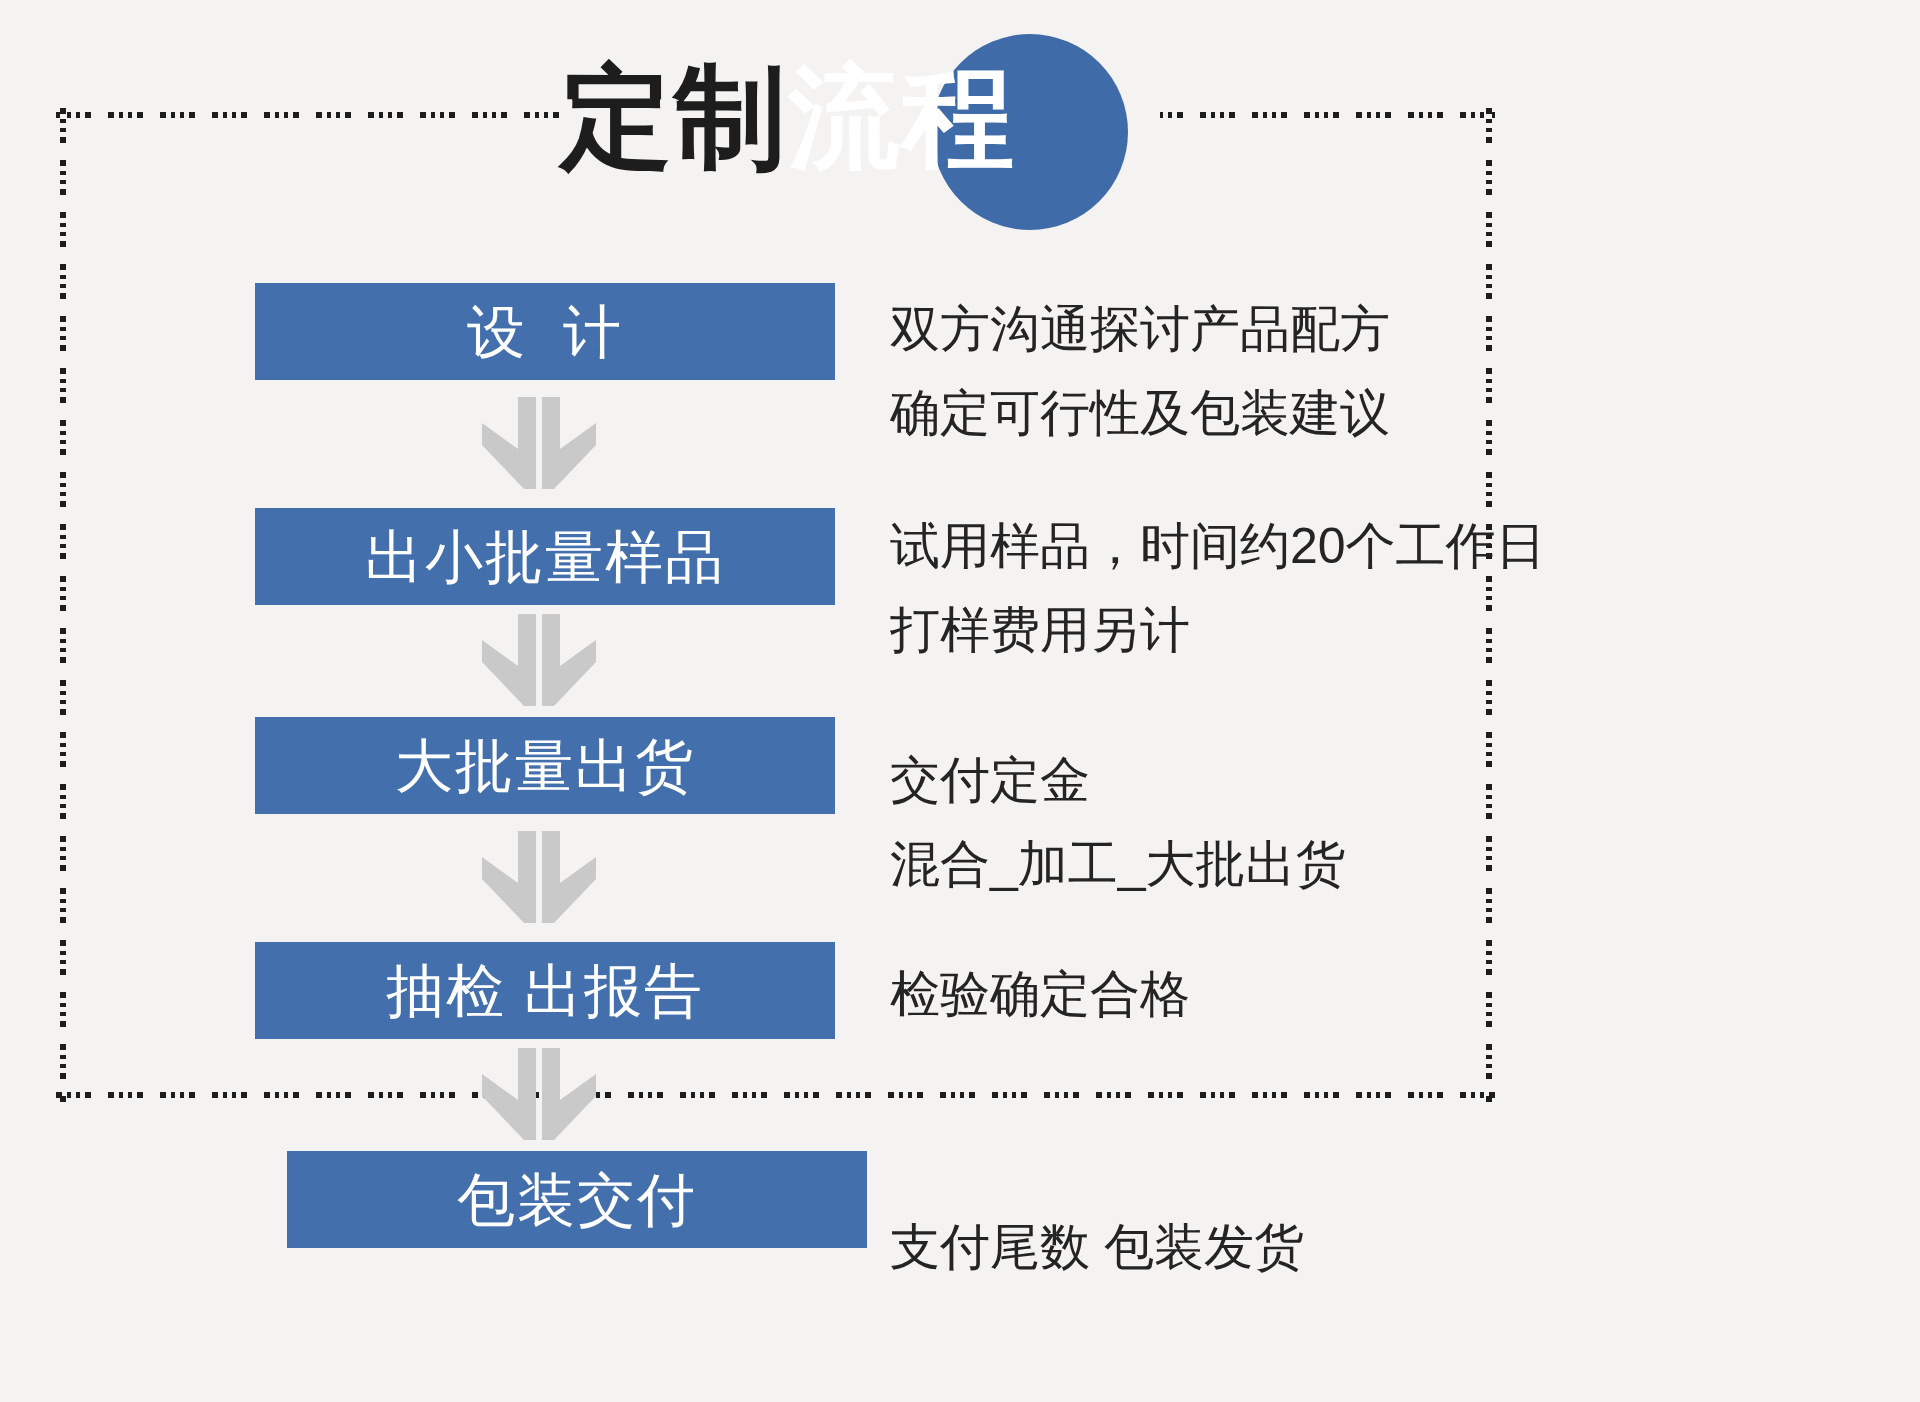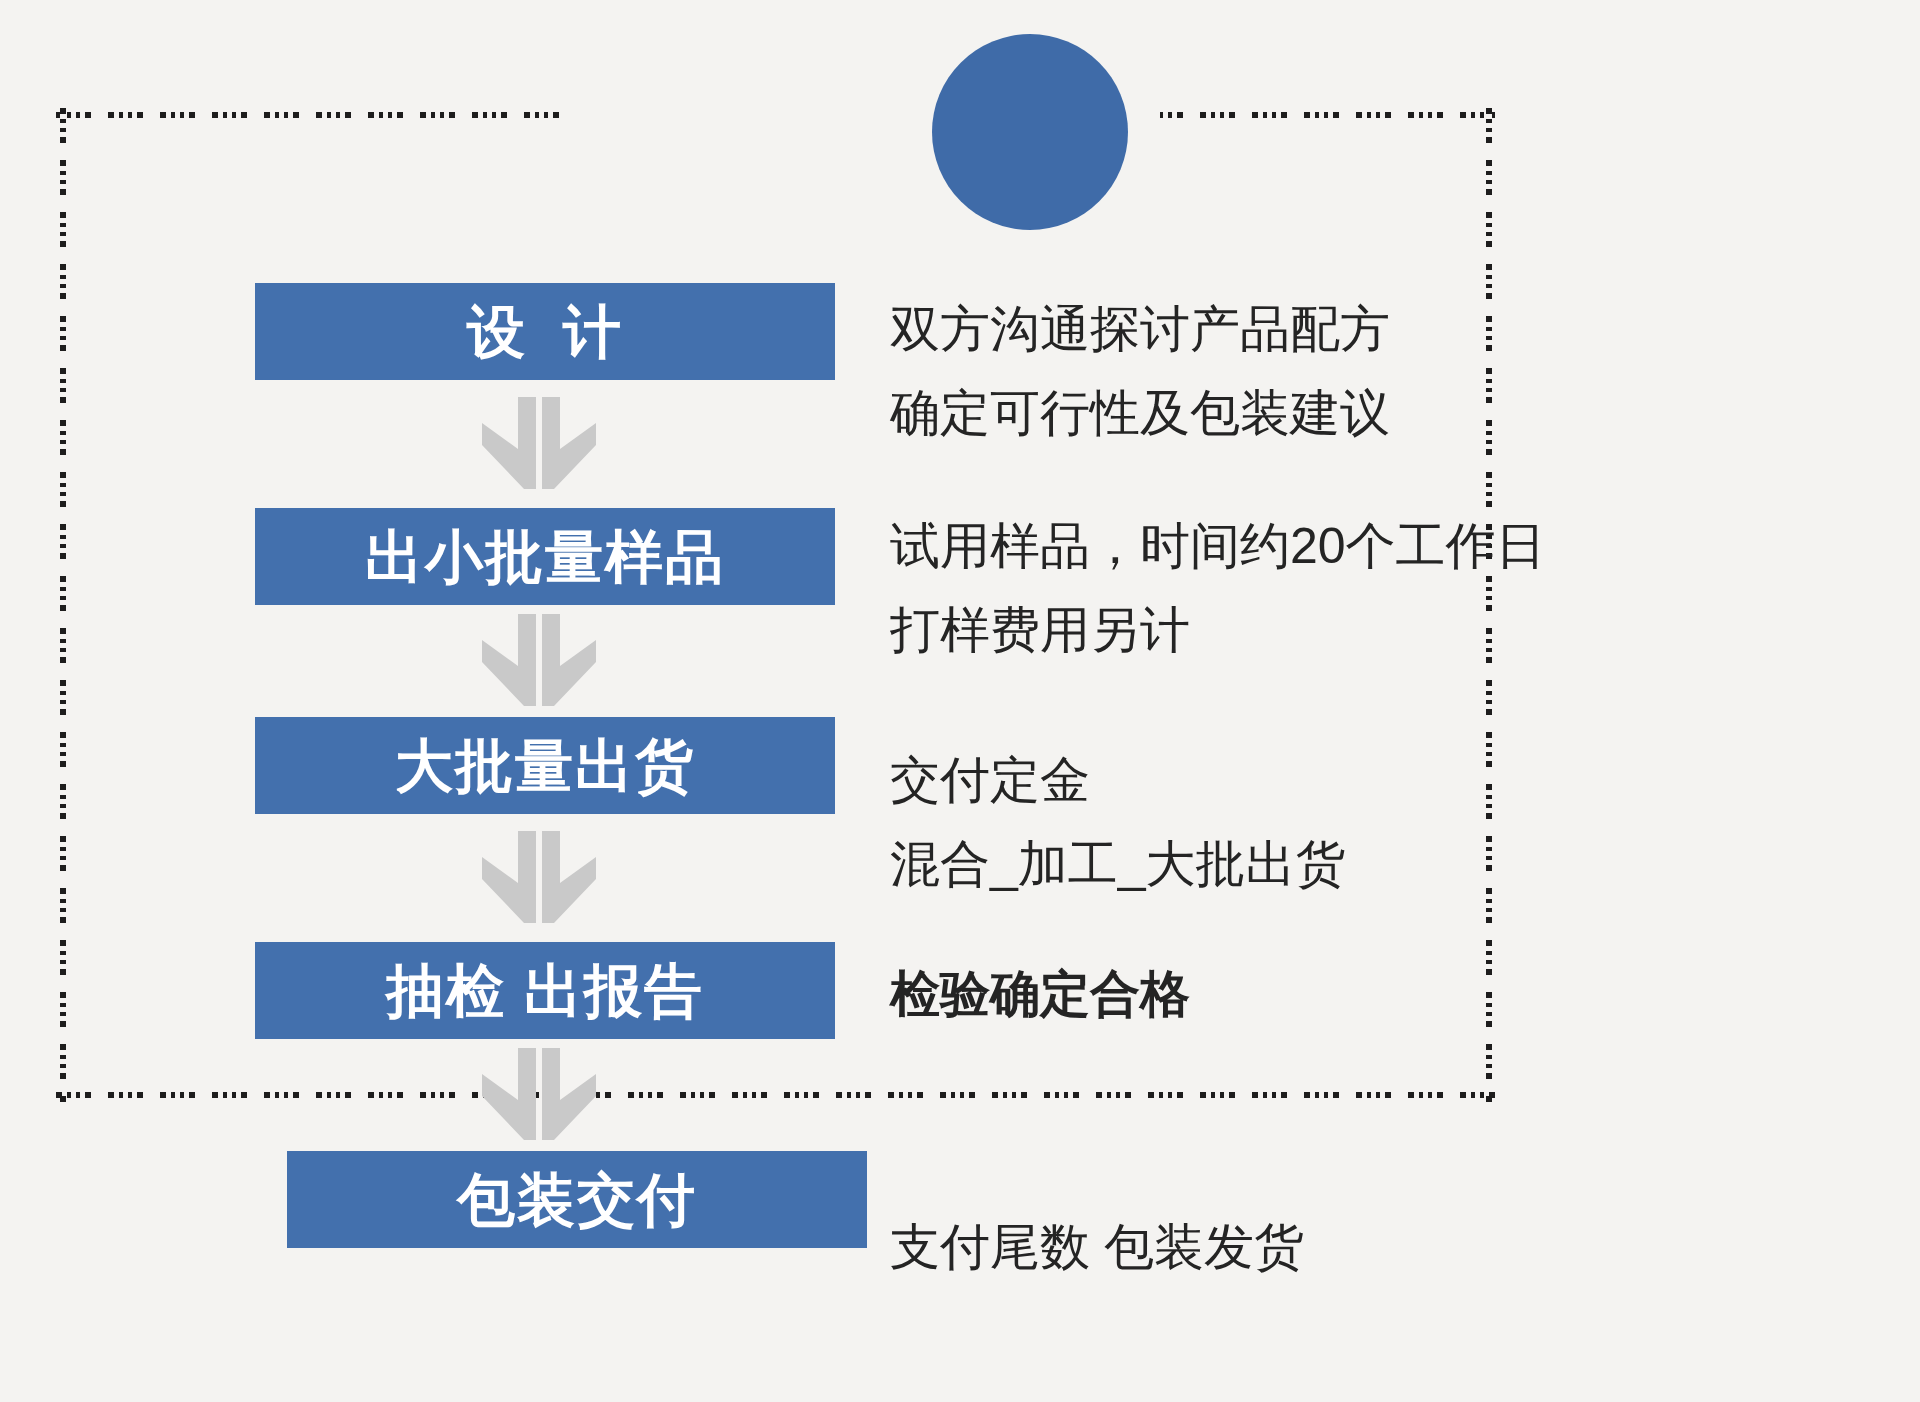--- a/index.html
+++ b/index.html
@@ -114,21 +114,21 @@
     width:580px;
     height:97px;
     background:#4370ad;
     display:flex;
     align-items:center;
     justify-content:center;
   }
   .step-box .label {
     color:#ffffff;
     font-size:58px;
-    font-weight:700;
+    font-weight:400;
     line-height:1;
     letter-spacing:2px;
     white-space:pre;
   }
 
   .step-desc {
     position:absolute;
     left:890px;
     width:960px;
     color:#242424;
@@ -155,20 +155,21 @@
   <div class="frame">
     <div class="frame-edge h top"></div>
     <div class="frame-edge h bottom"></div>
     <div class="frame-edge v left"></div>
     <div class="frame-edge v right"></div>
   </div>
   <div class="title-gap"></div>
 
   <div class="title-wrap">
     <div class="title-circle"></div>
+    <div class="title-text"><span class="title-a">定制</span><span class="title-b">流程</span></div>
   </div>
 
   <div class="flow">
 
     <div class="row" style="top:283px;">
       <div class="step-box" style="top:0;">
         <span class="label">设  计</span>
       </div>
       <div class="step-desc" style="top:4px;">双方沟通探讨产品配方
 确定可行性及包装建议</div>
@@ -208,21 +209,21 @@
       <svg viewBox="0 0 118 92" xmlns="http://www.w3.org/2000/svg" aria-hidden="true">
         <polygon points="38,0 38,52 2,26 2,48 44,92 56,92 56,0" fill="#c9c9c9"></polygon>
         <polygon points="80,0 80,52 116,26 116,48 74,92 62,92 62,0" fill="#c9c9c9"></polygon>
       </svg>
     </div>
 
     <div class="row" style="top:934px;">
       <div class="step-box" style="top:0;margin-top:8px;">
         <span class="label">抽检 出报告</span>
       </div>
-      <div class="step-desc" style="top:18px;font-weight:bold;">检验确定合格</div>
+      <div class="step-desc" style="top:18px;">检验确定合格</div>
     </div>
 
     <div class="arrow" style="top:1048px;">
       <svg viewBox="0 0 118 92" xmlns="http://www.w3.org/2000/svg" aria-hidden="true">
         <polygon points="38,0 38,52 2,26 2,48 44,92 56,92 56,0" fill="#c9c9c9"></polygon>
         <polygon points="80,0 80,52 116,26 116,48 74,92 62,92 62,0" fill="#c9c9c9"></polygon>
       </svg>
     </div>
 
     <div class="row" style="top:1151px;">

